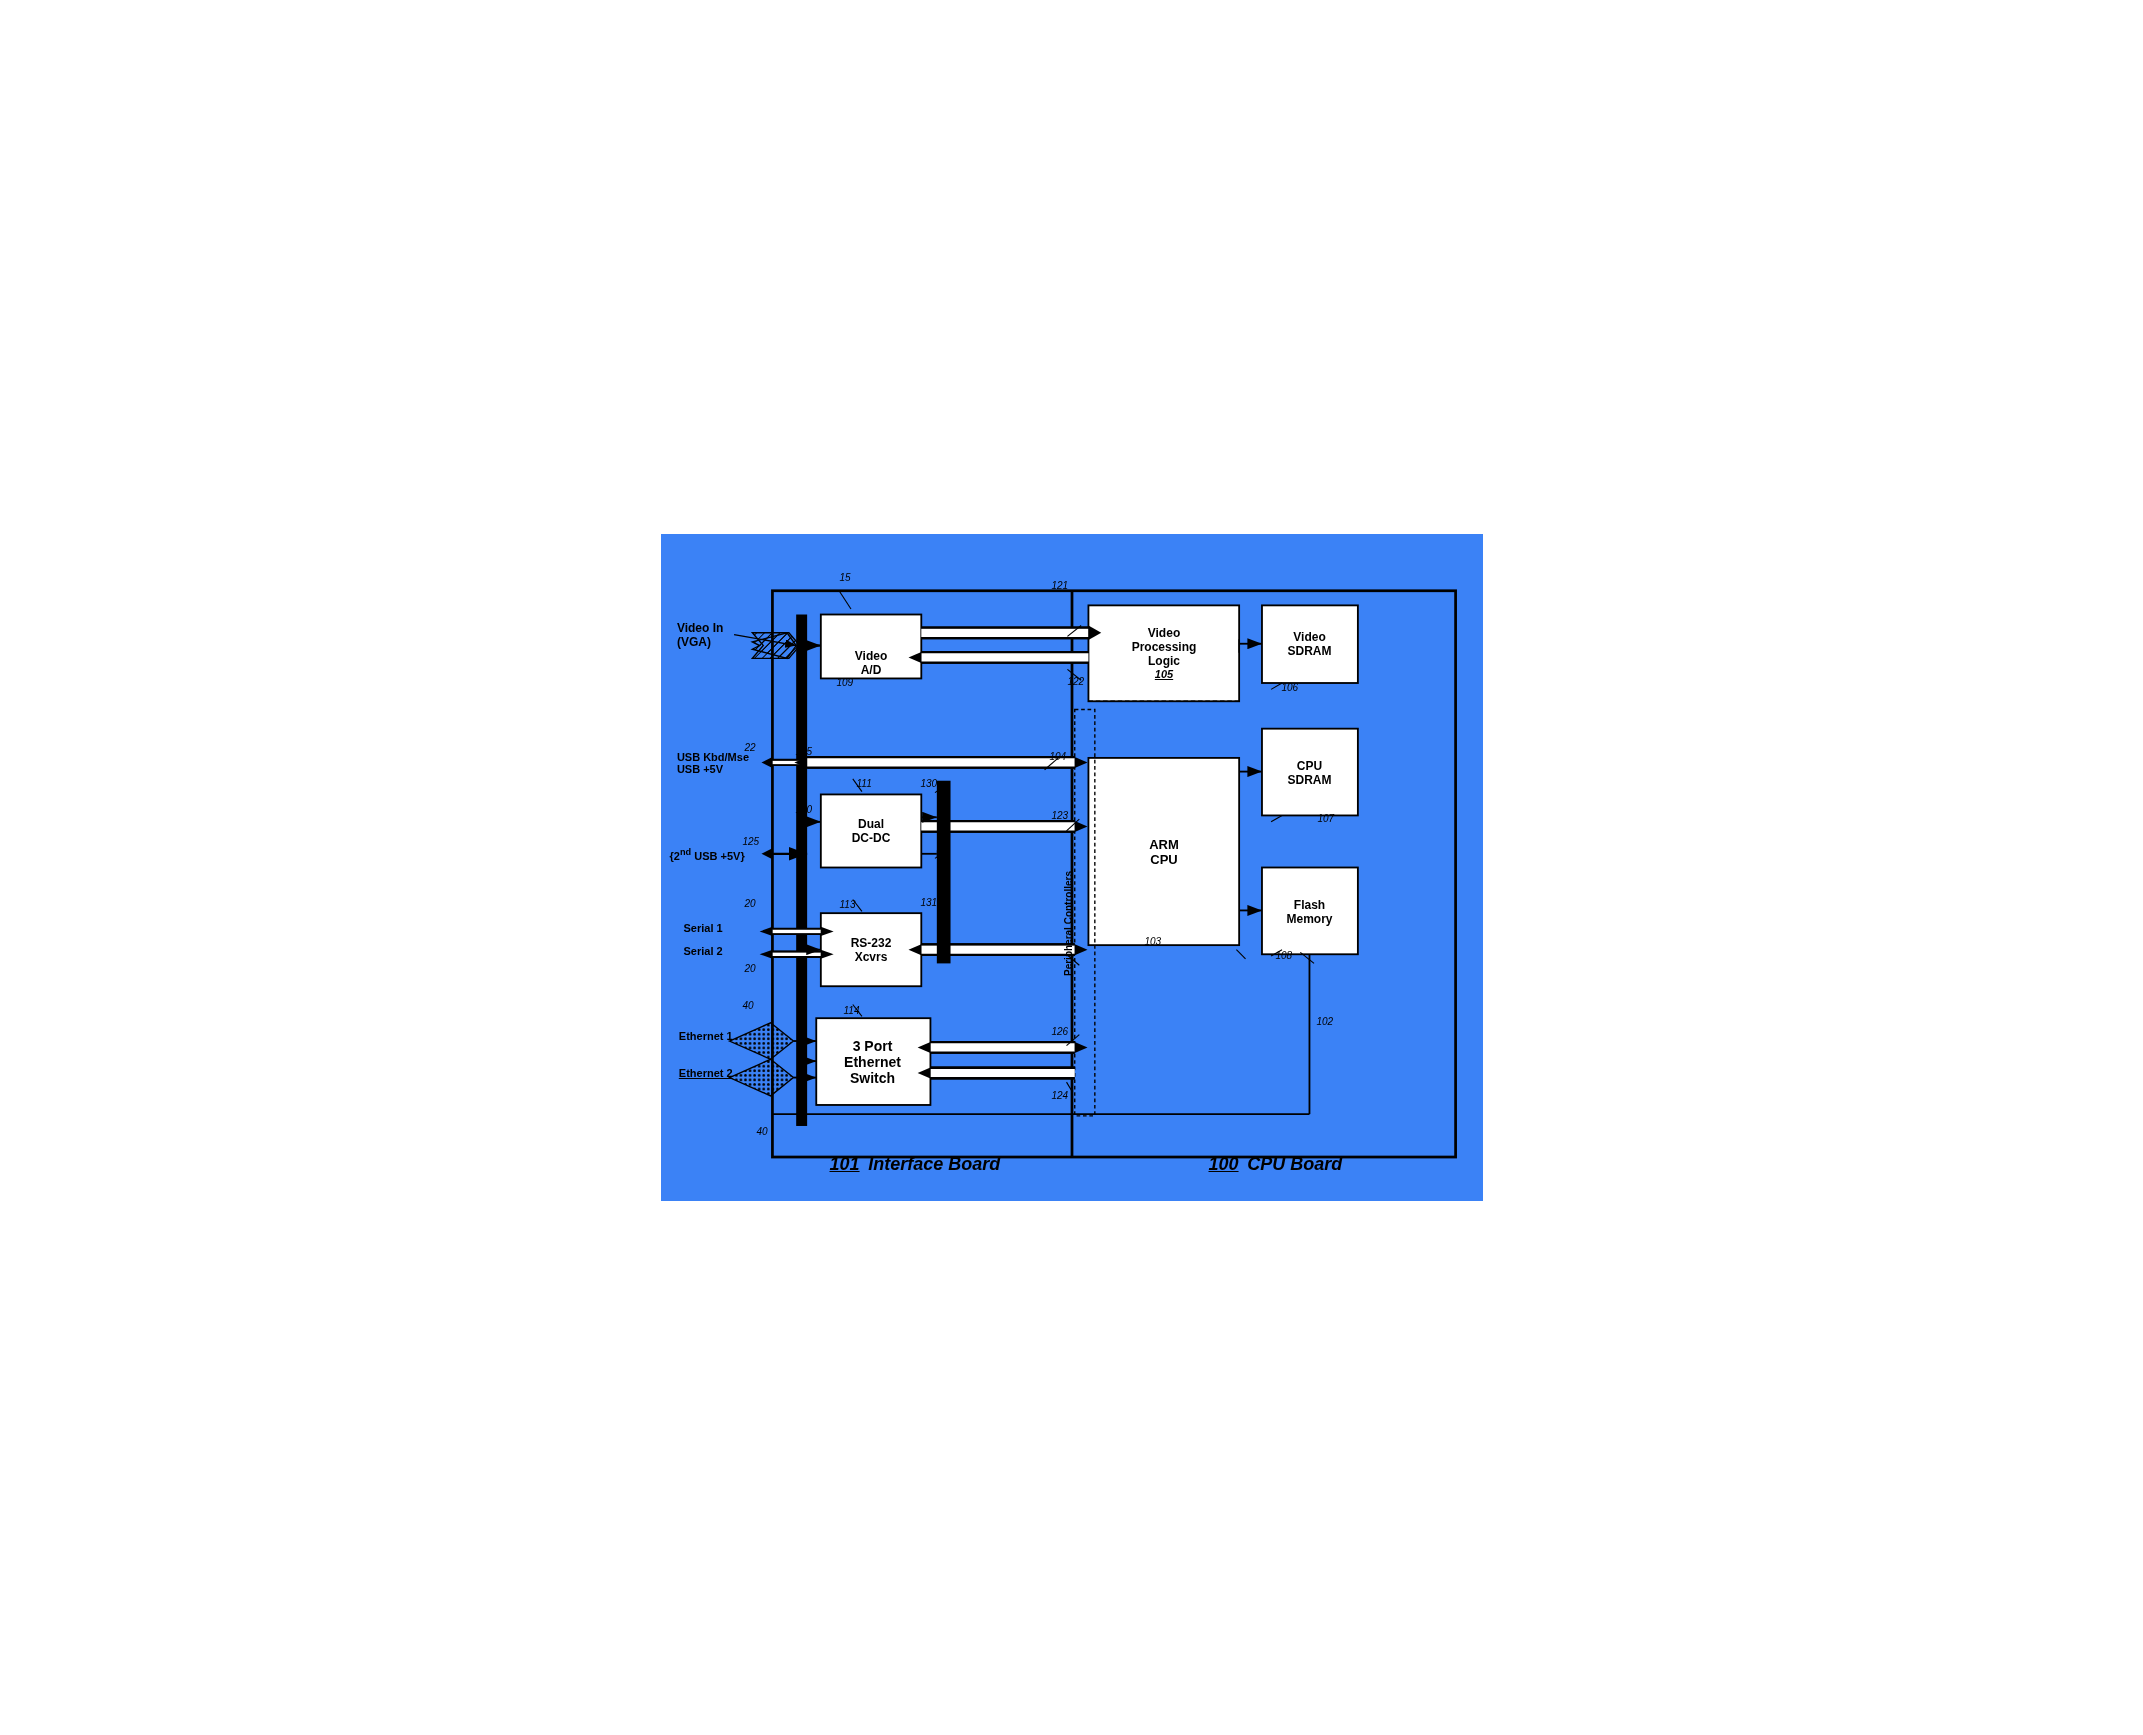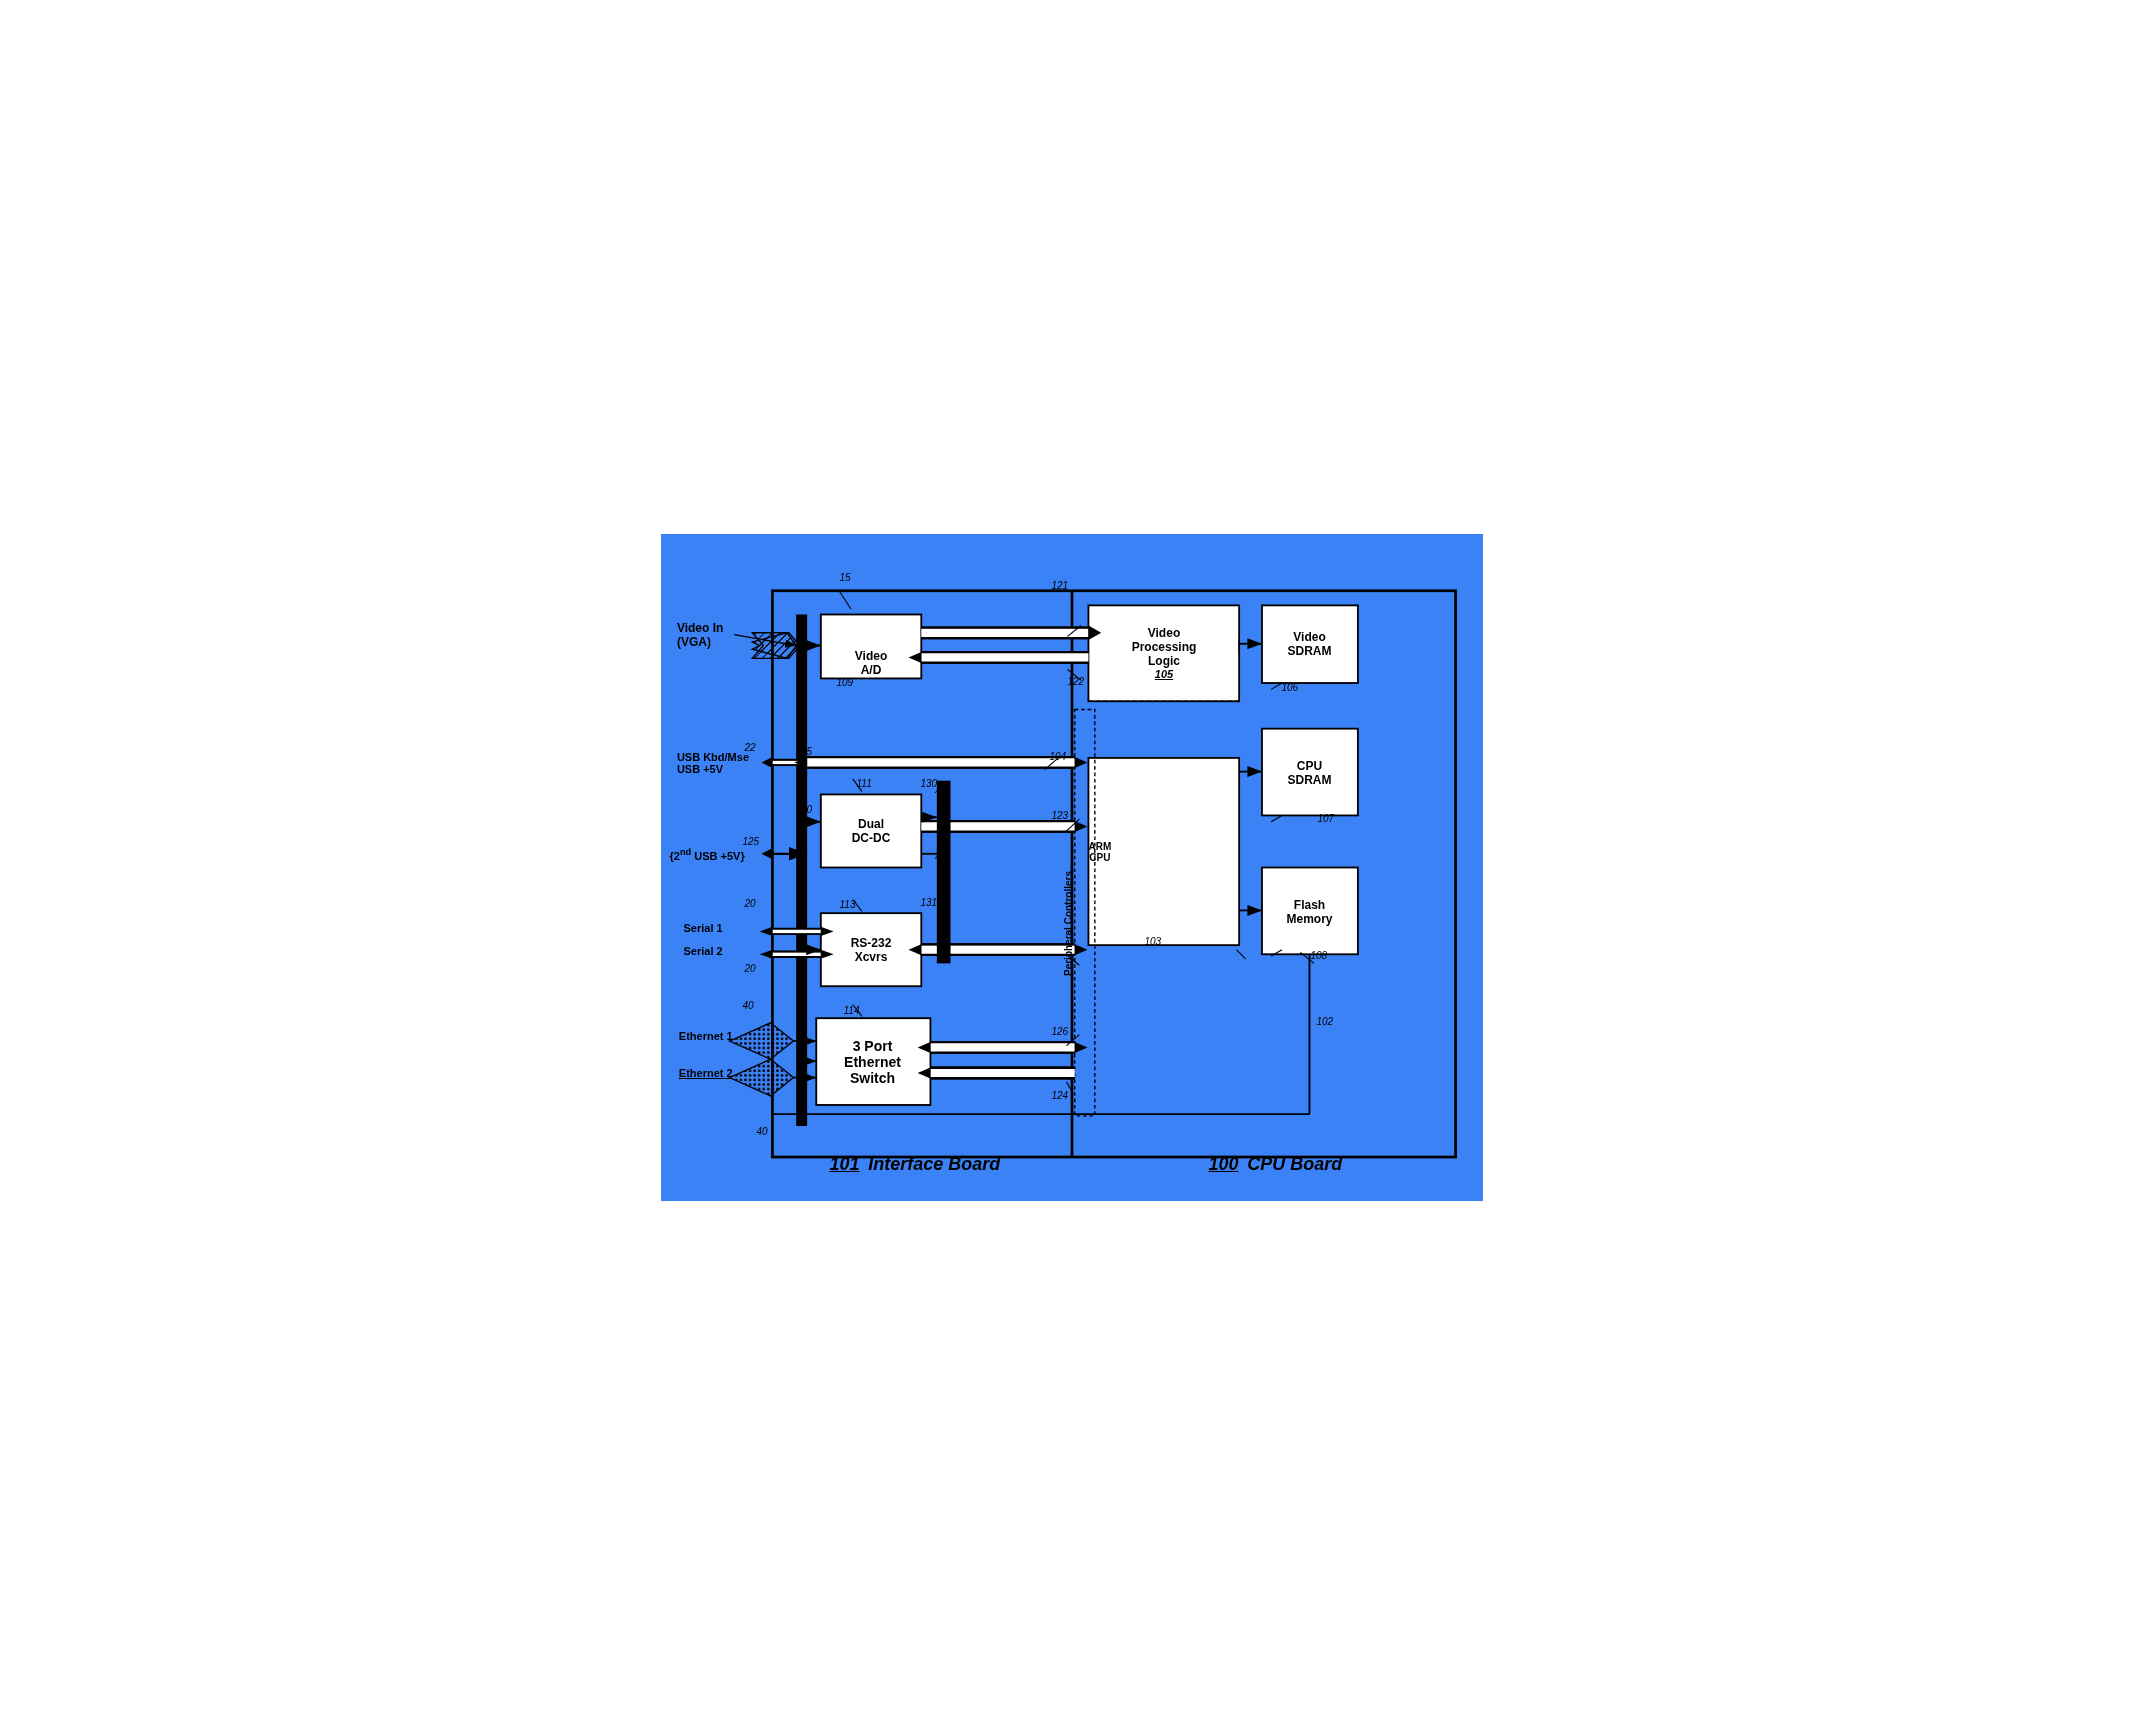--- a/index.html
+++ b/index.html
@@ -266,21 +266,21 @@
 
   <div style="position:absolute; top:379px; left:160px; width:101px; height:73px; display:flex; align-items:center; justify-content:center; text-align:center; font-size:12px; font-weight:bold; pointer-events:none;">RS-232<br>Xcvrs</div>
 
   <div style="position:absolute; top:484px; left:155px; width:114px; height:87px; display:flex; align-items:center; justify-content:center; text-align:center; font-size:14px; font-weight:bold; pointer-events:none;">3 Port<br>Ethernet<br>Switch</div>
 
   <div style="position:absolute; top:71px; left:428px; width:151px; height:96px; display:flex; align-items:center; justify-content:center; text-align:center; font-size:12px; font-weight:bold; pointer-events:none; flex-direction:column;">
     <span>Video<br>Processing<br>Logic</span>
     <span style="font-style:italic; font-size:11px; text-decoration:underline;">105</span>
   </div>
 
-  <div style="position:absolute; top:224px; left:428px; width:151px; height:187px; display:flex; align-items:flex-start; justify-content:center; text-align:center; font-size:10px; font-weight:bold; pointer-events:none; flex-direction:column;">
+  <div style="position:absolute; top:224px; left:428px; width:151px; height:187px; display:flex; align-items:center; justify-content:center; text-align:center; font-size:13px; font-weight:bold; pointer-events:none; flex-direction:column;">
     <span>ARM<br>CPU</span>
   </div>
 
   <div style="position:absolute; top:270px; left:399px; width:18.3px; height:238px; display:flex; align-items:center; justify-content:center; pointer-events:none;">
     <span style="transform:rotate(-90deg); white-space:nowrap; font-size:10px; font-weight:bold;">Peripheral Controllers</span>
   </div>
 
   <div style="position:absolute; top:71px; left:601px; width:96px; height:78px; display:flex; align-items:center; justify-content:center; text-align:center; font-size:12px; font-weight:bold; pointer-events:none;">Video<br>SDRAM</div>
 
   <div style="position:absolute; top:195px; left:601px; width:96px; height:87px; display:flex; align-items:center; justify-content:center; text-align:center; font-size:12px; font-weight:bold; pointer-events:none;">CPU<br>SDRAM</div>
@@ -316,21 +316,21 @@
   <div class="ref-num" style="top:363px; left:260px;">131</div>
 
   <div class="ref-num" style="top:217px; left:389px;">104</div>
 
   <div class="ref-num" style="top:402px; left:484px;">103</div>
 
   <div class="ref-num" style="top:148px; left:621px;">106</div>
 
   <div class="ref-num" style="top:279px; left:621px;margin-left:36px;">107</div>
 
-  <div class="ref-num" style="top:416px; left:650px;">108</div>
+  <div class="ref-num" style="top:416px; left:615px;">108</div>
 
   <div class="ref-num" style="top:482px; left:656px;">102</div>
 
   <div class="board-label" style="bottom:25.6px; left:548px;">
     <span style="text-decoration:underline; font-style:italic; margin-right:3.7px;">100</span>
     <span style="font-style:italic;margin-top:45px;"><i>CPU Board</i></span>
   </div>
 
   <div class="board-label" style="bottom:25.6px; left:169px;">
     <span style="text-decoration:underline; font-style:italic; margin-right:3.7px;">101</span>

